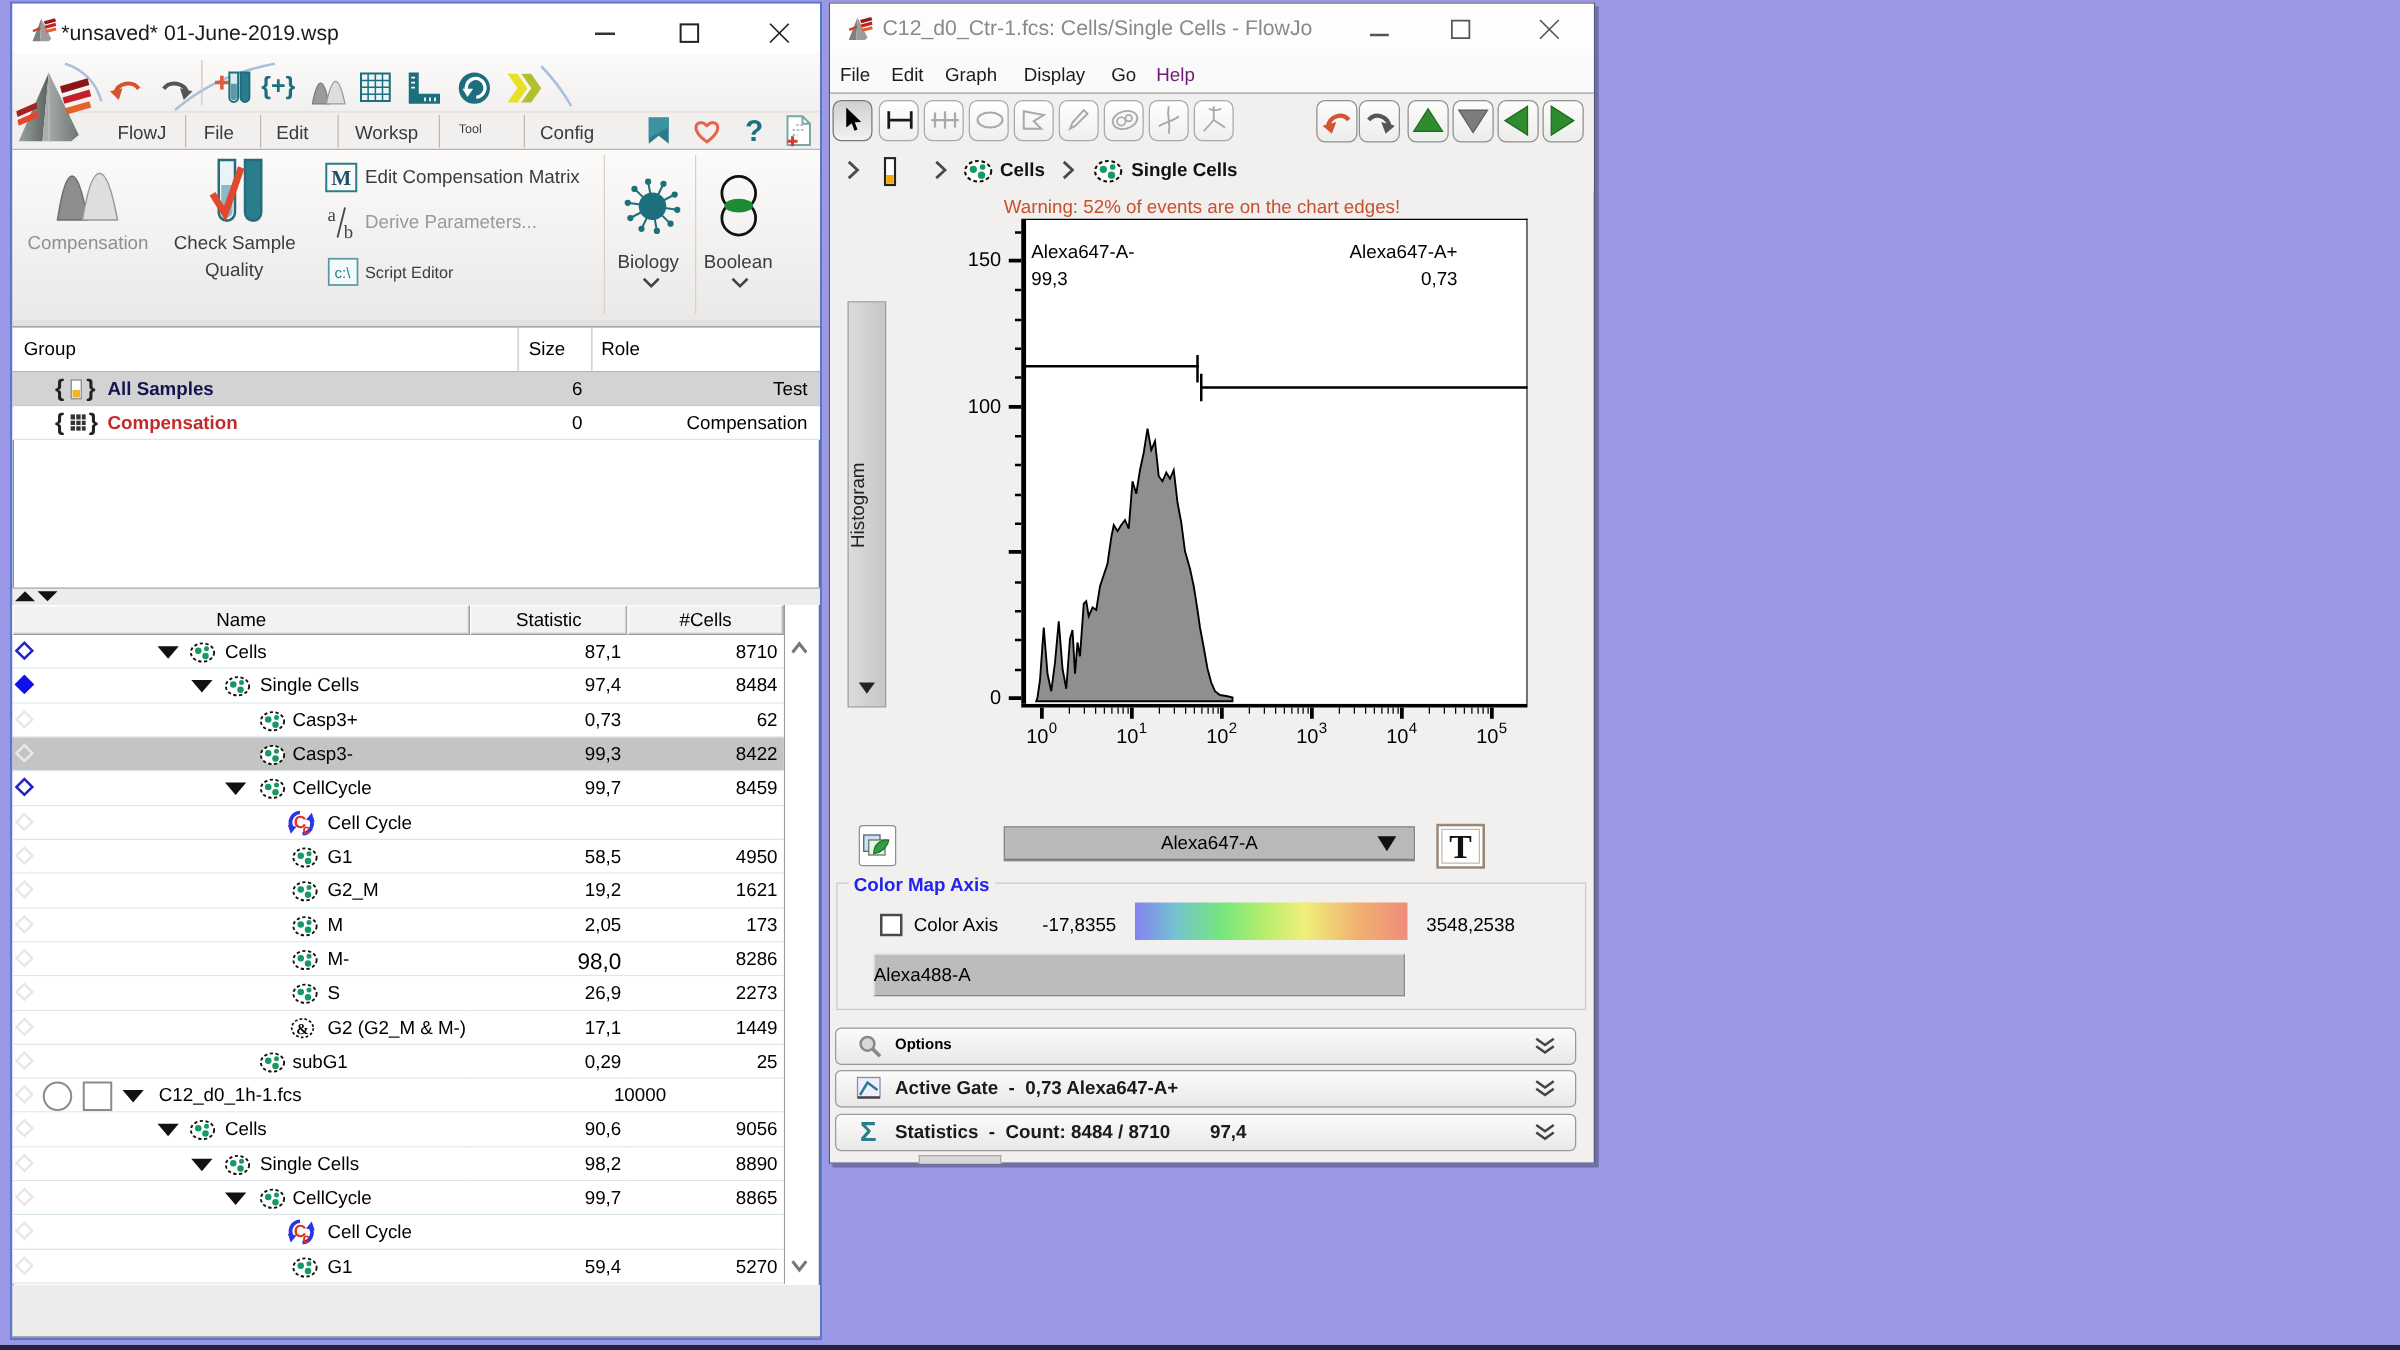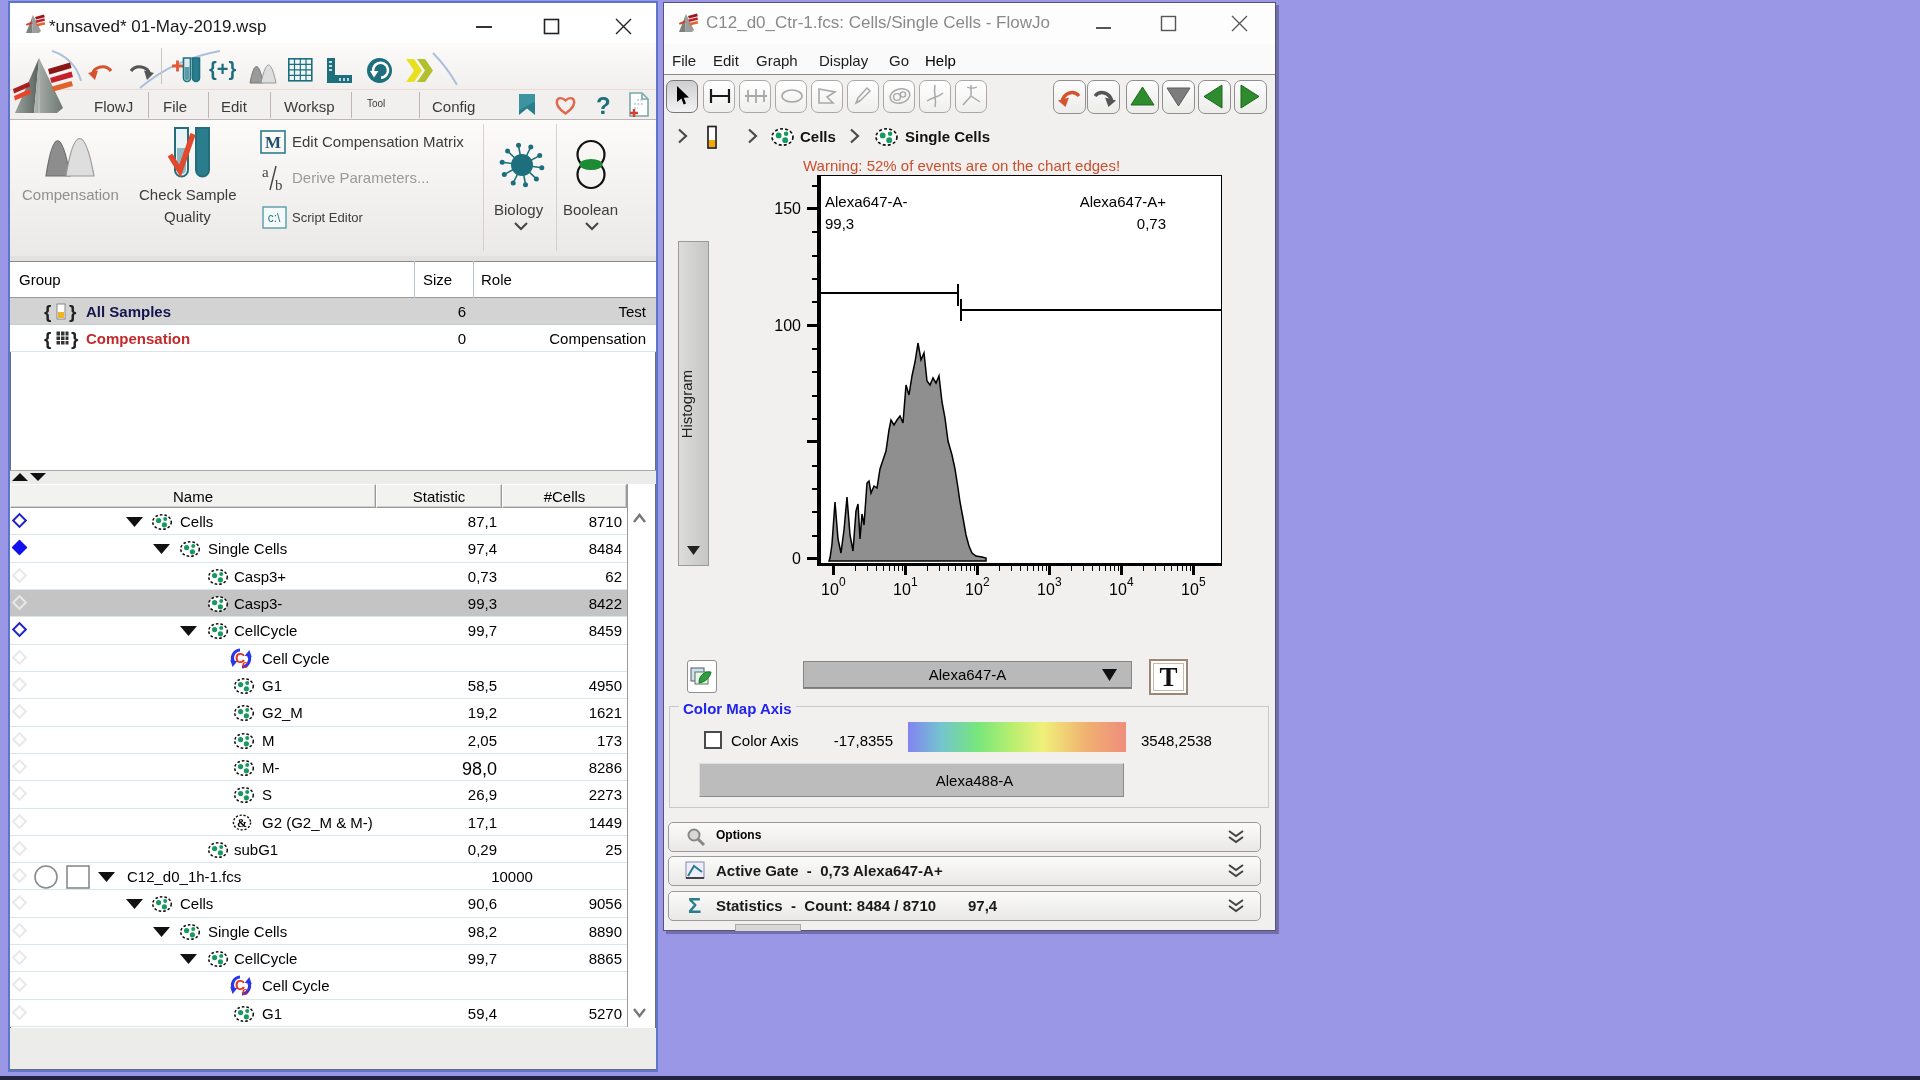--- a/index.html
+++ b/index.html
@@ -19,21 +19,21 @@
 <div id="lw" class="abs"></div>
 <div class="abs" style="left:10px;top:3px;width:646px;height:40px;background:#fff;"></div>
 <svg class="abs" style="left:24px;top:13px;" width="22" height="22" viewBox="0 0 22 22">
     <polygon points="9,2 8,20 2,20" fill="#7d807e"></polygon>
     <polygon points="9,2 17,18 15,20 8,20" fill="#9a9d9b"></polygon>
     <polygon points="2,11 8,8.6 8.7,10.4 2.6,12.8" fill="#d04028"></polygon>
     <polygon points="11,4 20,1.6 20.8,4.2 12,6.6" fill="#9c1818"></polygon>
     <polygon points="11.6,7.6 20.4,5.2 21,7.8 12.4,10" fill="#c4202c"></polygon>
     <polygon points="12.2,11 20.6,9 21.2,11.4 13,13.4" fill="#e2622c"></polygon>
   </svg>
-<div class="abs" style="left:49px;top:17px;font-size:17px;color:#1a1a1a;font-weight:normal;white-space:nowrap;">*unsaved* 01-May-2019.wsp</div>
+<div class="abs" style="left:49px;top:17px;font-size:17px;color:#1a1a1a;font-weight:normal;white-space:nowrap;">*unsaved* 01-June-2019.wsp</div>
 <svg class="abs" style="left:476px;top:26px;" width="16" height="2">
     <rect width="16" height="2" fill="#333"></rect>
   </svg>
 <svg class="abs" style="left:544px;top:19px;" width="15" height="15">
     <rect x="0.5" y="0.5" width="14" height="14" fill="none" stroke="#222" stroke-width="1.6"></rect>
   </svg>
 <svg class="abs" style="left:616px;top:19px;" width="15" height="15">
     <path d="M0,0 L15,15 M15,0 L0,15" stroke="#222" stroke-width="1.4"></path>
   </svg>
 <div class="abs" style="left:10px;top:43px;width:646px;height:46px;background:linear-gradient(#fcfbfa,#f1f0ee);"></div>
@@ -496,21 +496,21 @@
   </svg>
 <svg class="abs" style="left:1232px;top:16px;" width="15" height="15">
     <path d="M0,0 L15,15 M15,0 L0,15" stroke="#555" stroke-width="1.3"></path>
   </svg>
 <div class="abs" style="left:664px;top:44px;width:611px;height:31px;background:#fbfafa;border-bottom:1px solid #8a8a8a;"></div>
 <div class="abs" style="left:672px;top:52px;font-size:15px;color:#1c1c1c;font-weight:normal;white-space:nowrap;">File</div>
 <div class="abs" style="left:713px;top:52px;font-size:15px;color:#1c1c1c;font-weight:normal;white-space:nowrap;">Edit</div>
 <div class="abs" style="left:756px;top:52px;font-size:15px;color:#1c1c1c;font-weight:normal;white-space:nowrap;">Graph</div>
 <div class="abs" style="left:819px;top:52px;font-size:15px;color:#1c1c1c;font-weight:normal;white-space:nowrap;">Display</div>
 <div class="abs" style="left:889px;top:52px;font-size:15px;color:#1c1c1c;font-weight:normal;white-space:nowrap;">Go</div>
-<div class="abs" style="left:925px;top:52px;font-size:15px;color:#000000;font-weight:normal;white-space:nowrap;">Help</div>
+<div class="abs" style="left:925px;top:52px;font-size:15px;color:#701a75;font-weight:normal;white-space:nowrap;">Help</div>
 <div class="abs" style="left:664px;top:75px;width:611px;height:45px;background:#f1f0ef;"></div>
 <div class="abs tbtn" style="left:666px;top:80px; background:linear-gradient(#cfcfd2,#f2f2f4);border-color:#777;"></div>
 <div class="abs tbtn" style="left:703px;top:80px;"></div>
 <div class="abs tbtn" style="left:739px;top:80px;"></div>
 <div class="abs tbtn" style="left:775px;top:80px;"></div>
 <div class="abs tbtn" style="left:811px;top:80px;"></div>
 <div class="abs tbtn" style="left:847px;top:80px;"></div>
 <div class="abs tbtn" style="left:883px;top:80px;"></div>
 <div class="abs tbtn" style="left:919px;top:80px;"></div>
 <div class="abs tbtn" style="left:955px;top:80px;"></div>
@@ -713,21 +713,21 @@
 <div class="abs" style="left:1149px;top:659px;width:39px;height:36px;background:#fff;border:2px solid #9a8876;box-shadow:inset 0 0 0 2px #fff, inset 0 0 0 3px #c9b8a6;"></div>
 <div class="abs" style="left:1149px;top:662px;width:39px;text-align:center;font-family:'Liberation Serif',serif;font-size:27px;font-weight:bold;color:#111;">T</div>
 <div class="abs" style="left:669px;top:706px;width:600px;height:102px;border:1px solid #c9c9c9;"></div>
 <div class="abs" style="left:679px;top:700px;font-size:15px;color:#2222ee;font-weight:bold;white-space:nowrap;background:#f1f0ef;padding:0 4px;">Color Map Axis</div>
 <div class="abs" style="left:704px;top:731px;width:18px;height:18px;background:#fff;border:2px solid #4a4a4a;"></div>
 <div class="abs" style="left:731px;top:732px;font-size:15px;color:#000;font-weight:normal;white-space:nowrap;">Color Axis</div>
 <div class="abs" style="left:673px;top:732px;width:220px;text-align:right;font-size:15px;color:#000;font-weight:normal;white-space:nowrap;">-17,8355</div>
 <div class="abs" style="left:908px;top:722px;width:218px;height:30px;background:linear-gradient(90deg,#8383f1 0%,#74c4cf 15%,#77e77c 32%,#b9ee6f 48%,#f0f07a 62%,#f0b070 82%,#ef8d7d 100%);"></div>
 <div class="abs" style="left:1141px;top:732px;font-size:15px;color:#000;font-weight:normal;white-space:nowrap;">3548,2538</div>
 <div class="abs" style="left:699px;top:763px;width:425px;height:34px;background:#bcbcbc;border:1px solid #8a8a8a;border-top-color:#dedede;border-left-color:#dedede;"></div>
-<div class="abs" style="left:699px;top:772px;width:511px;text-align:center;font-size:15px;color:#000;padding-left:40px;">Alexa488-A</div>
+<div class="abs" style="left:699px;top:772px;width:511px;text-align:left;font-size:15px;color:#000;">Alexa488-A</div>
 <div class="abs" style="left:668px;top:822px;width:593px;height:30px;border:1px solid #9a9a9a;border-radius:5px;background:linear-gradient(#fbfbfa,#e9e8e6);"></div>
 <svg class="abs" style="left:686px;top:827px;" width="20" height="20">
     <circle cx="8" cy="8" r="5.5" fill="#d8d8d8" stroke="#888" stroke-width="2"></circle>
     <path d="M12,12 L18,18" stroke="#888" stroke-width="3"></path>
   </svg>
 <div class="abs" style="left:716px;top:828px;font-size:12px;color:#000000;font-weight:bold;white-space:nowrap;">Options</div>
 <svg class="abs" style="left:1228px;top:830px;" width="16" height="14">
     <path d="M1,1 L8,6 L15,1 M1,7 L8,12 L15,7" fill="none" stroke="#444" stroke-width="2"></path>
   </svg>
 <div class="abs" style="left:668px;top:856px;width:593px;height:30px;border:1px solid #9a9a9a;border-radius:5px;background:linear-gradient(#fbfbfa,#e9e8e6);"></div>

